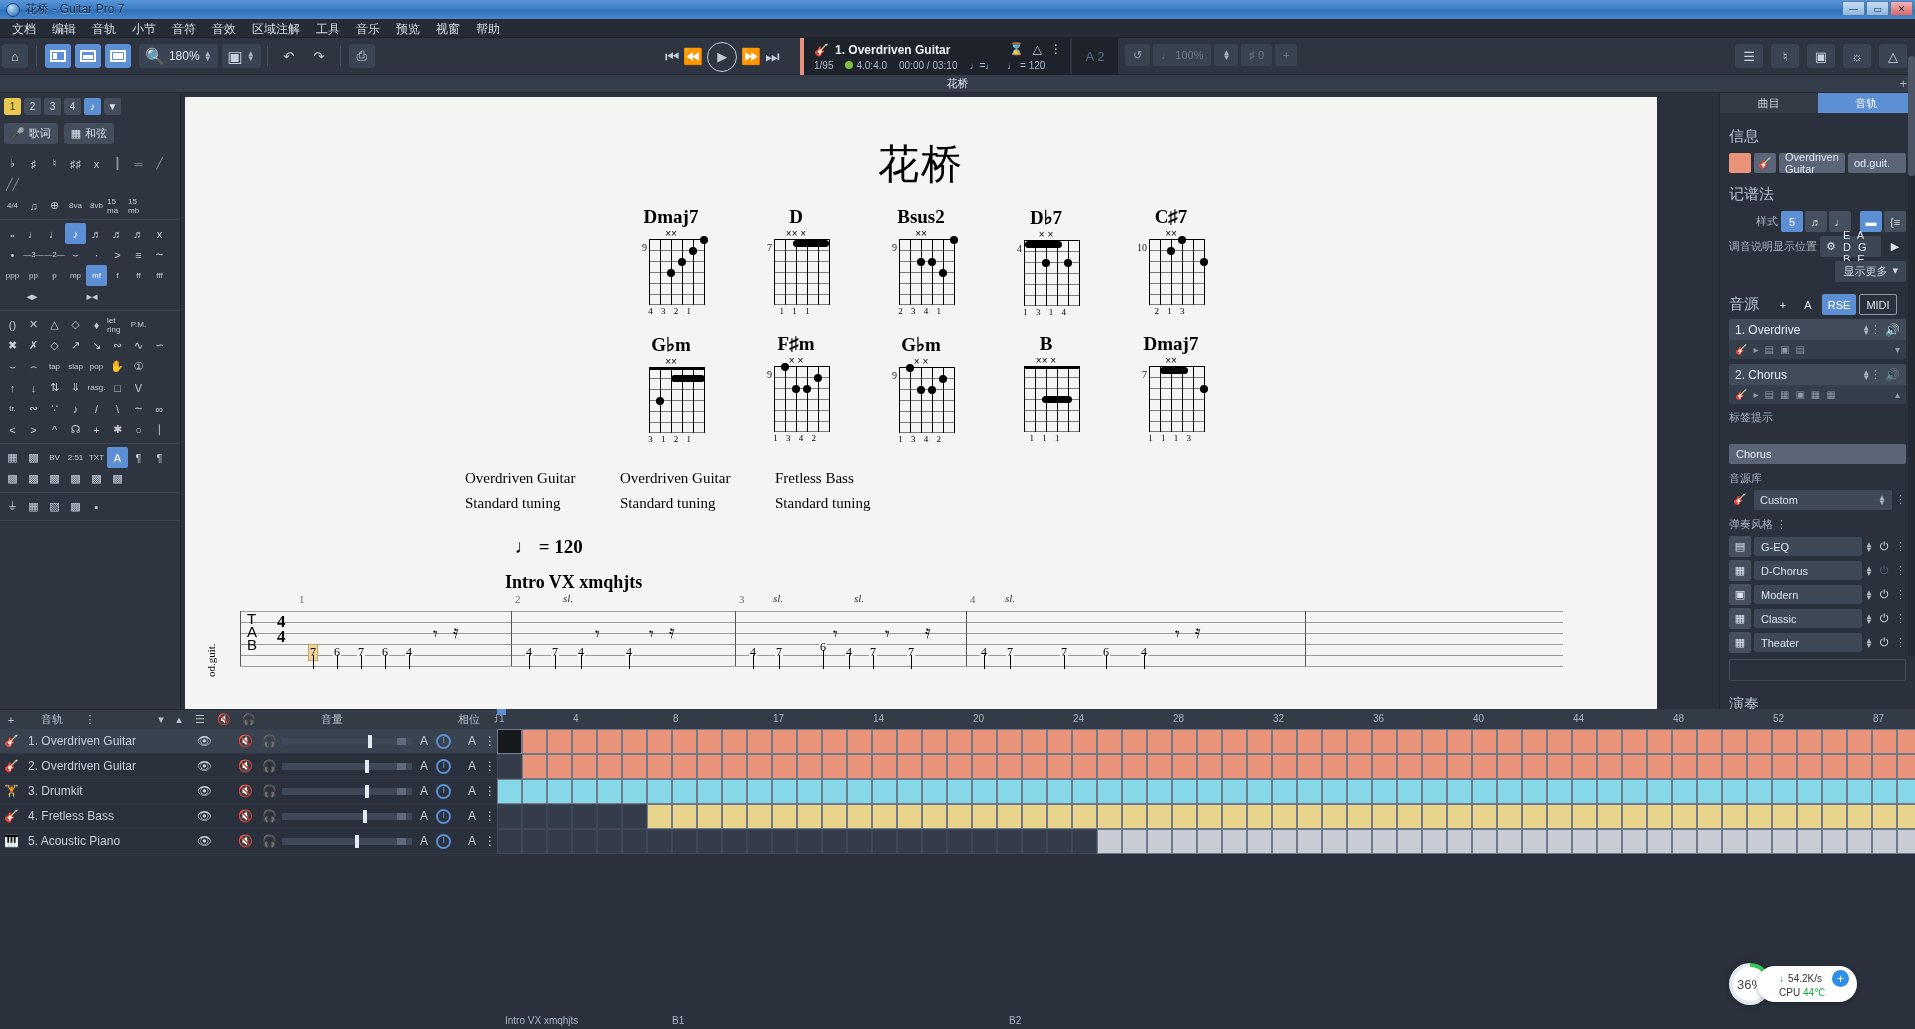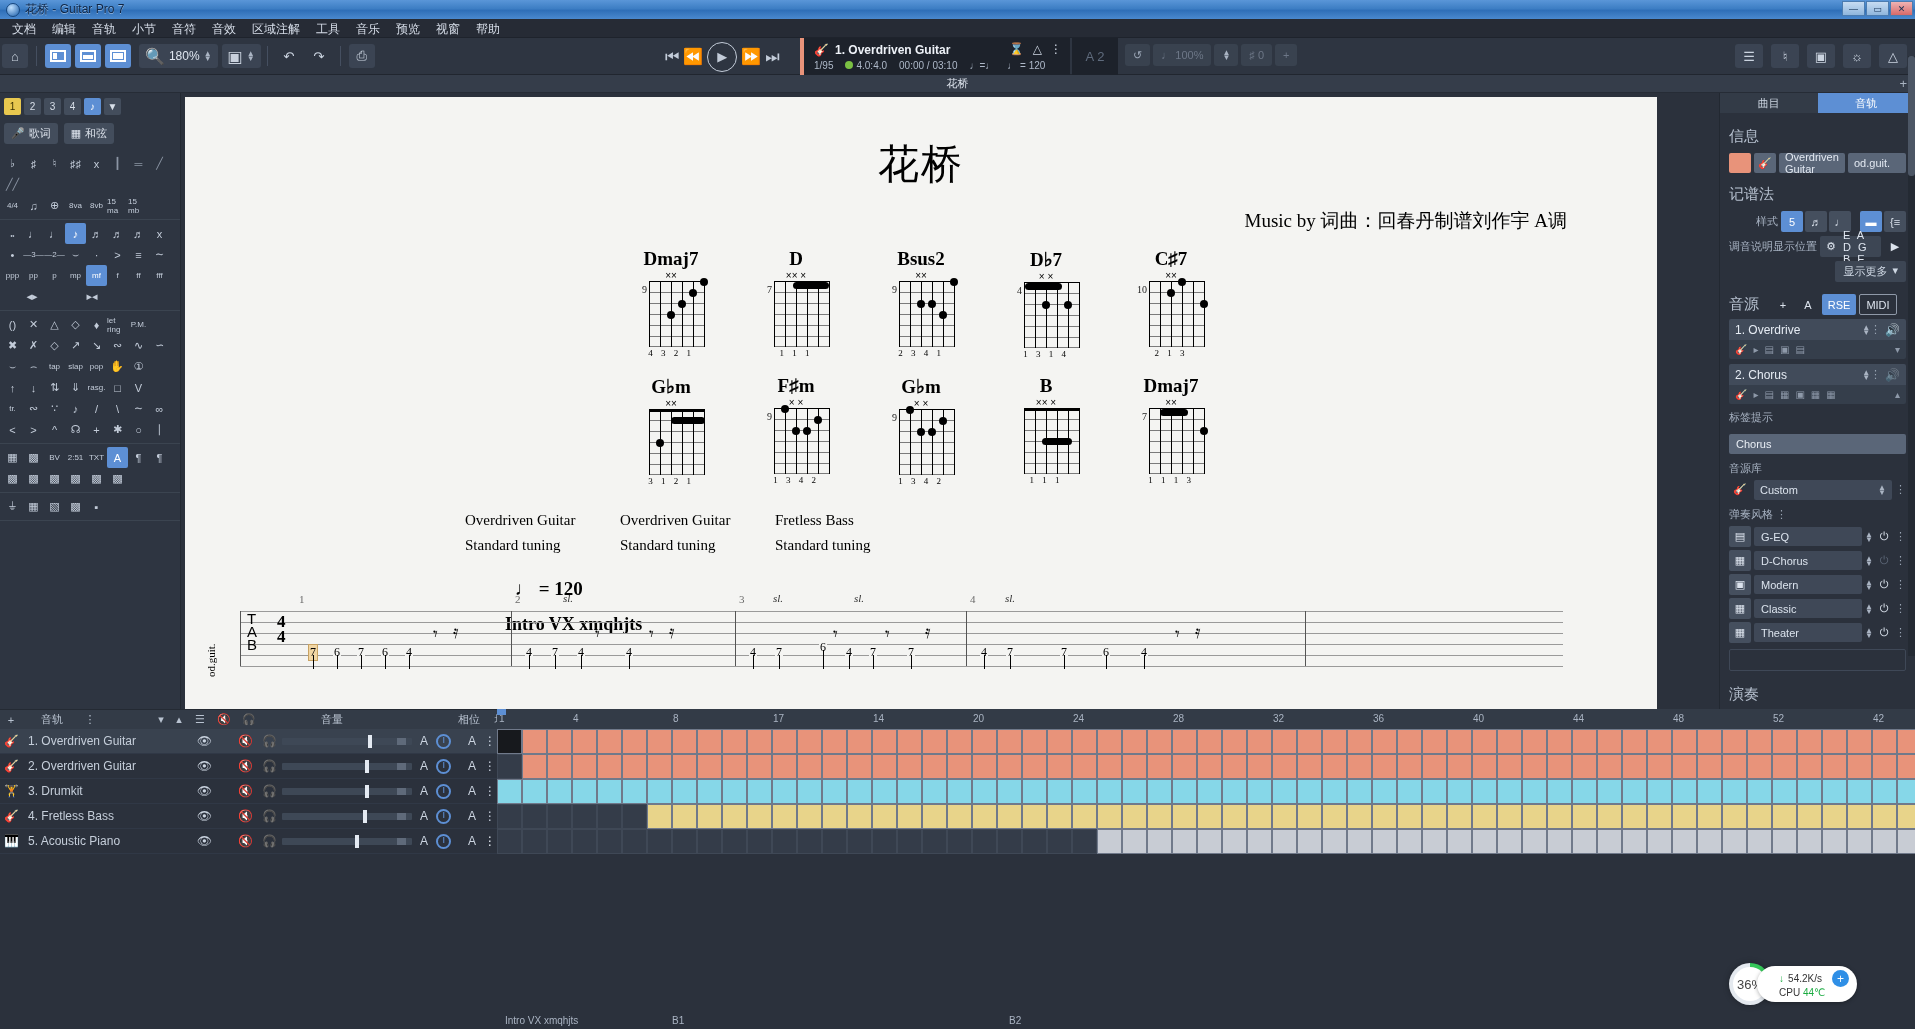--- a/index.html
+++ b/index.html
@@ -582,21 +582,20 @@
         <div class="pal-cell">▪</div>
       </div>
     </div>
   </div>
 
   <div id="scorewrap">
     <div id="scrollbar-left"></div>
     <div id="sheet">
 
       <div class="title">花桥</div>
-      <div class="credit">Music by 词曲：回春丹制谱刘作宇 A调</div>
 
       <div class="chordrow">
 
         <div class="chord">
           <div class="cname">Dmaj7</div>
           <div class="cmut">××</div>
           <div class="cbody">
             <div class="cfret">9</div>
             <div class="grid">
               <div class="hline top" style="top:0"></div>
@@ -1058,21 +1057,21 @@
           <span>▤</span>
           <span>▦</span>
           <span>▣</span>
           <span>▦</span>
           <span>▦</span>
           <span style="margin-left:auto">▴</span>
         </div>
       </div>
 
       <div class="lbl" style="margin-top:6px">标签提示</div>
-      <div class="inpt" style="margin-top:9px">Chorus</div>
+      <div class="inpt" style="margin-top:19px">Chorus</div>
 
       <div class="lbl" style="margin-top:7px">音源库</div>
       <div class="row" style="margin-top:3px">
         <div class="segbtn" style="background:transparent">🎸</div>
         <div class="combo" style="flex:1">
           <span>Custom</span>
           <span style="margin-left:auto" class="spin">
               <span>▲</span>
               <span>▼</span>
             </span>
@@ -1272,21 +1271,21 @@
       <div class="rk" style="left:376px">14</div>
       <div class="rk" style="left:476px">20</div>
       <div class="rk" style="left:576px">24</div>
       <div class="rk" style="left:676px">28</div>
       <div class="rk" style="left:776px">32</div>
       <div class="rk" style="left:876px">36</div>
       <div class="rk" style="left:976px">40</div>
       <div class="rk" style="left:1076px">44</div>
       <div class="rk" style="left:1176px">48</div>
       <div class="rk" style="left:1276px">52</div>
-      <div class="rk" style="left:1376px">42</div>
+      <div class="rk" style="left:1376px">87</div>
       <div style="position:absolute;left:0;top:0;width:9px;height:6px;background:#5d8fd4;"></div>
     </div>
     <div class="cellgrid" id="cellgrid">
         <div class="clip" style="left: 0px; top: 0px; width: 25px; height: 25px; background: rgb(23, 25, 29);"></div>
         <div class="clip" style="left: 25px; top: 0px; width: 25px; height: 25px; background: rgb(232, 147, 122);"></div>
         <div class="clip" style="left: 50px; top: 0px; width: 25px; height: 25px; background: rgb(232, 147, 122);"></div>
         <div class="clip" style="left: 75px; top: 0px; width: 25px; height: 25px; background: rgb(232, 147, 122);"></div>
         <div class="clip" style="left: 100px; top: 0px; width: 25px; height: 25px; background: rgb(232, 147, 122);"></div>
         <div class="clip" style="left: 125px; top: 0px; width: 25px; height: 25px; background: rgb(232, 147, 122);"></div>
         <div class="clip" style="left: 150px; top: 0px; width: 25px; height: 25px; background: rgb(232, 147, 122);"></div>

